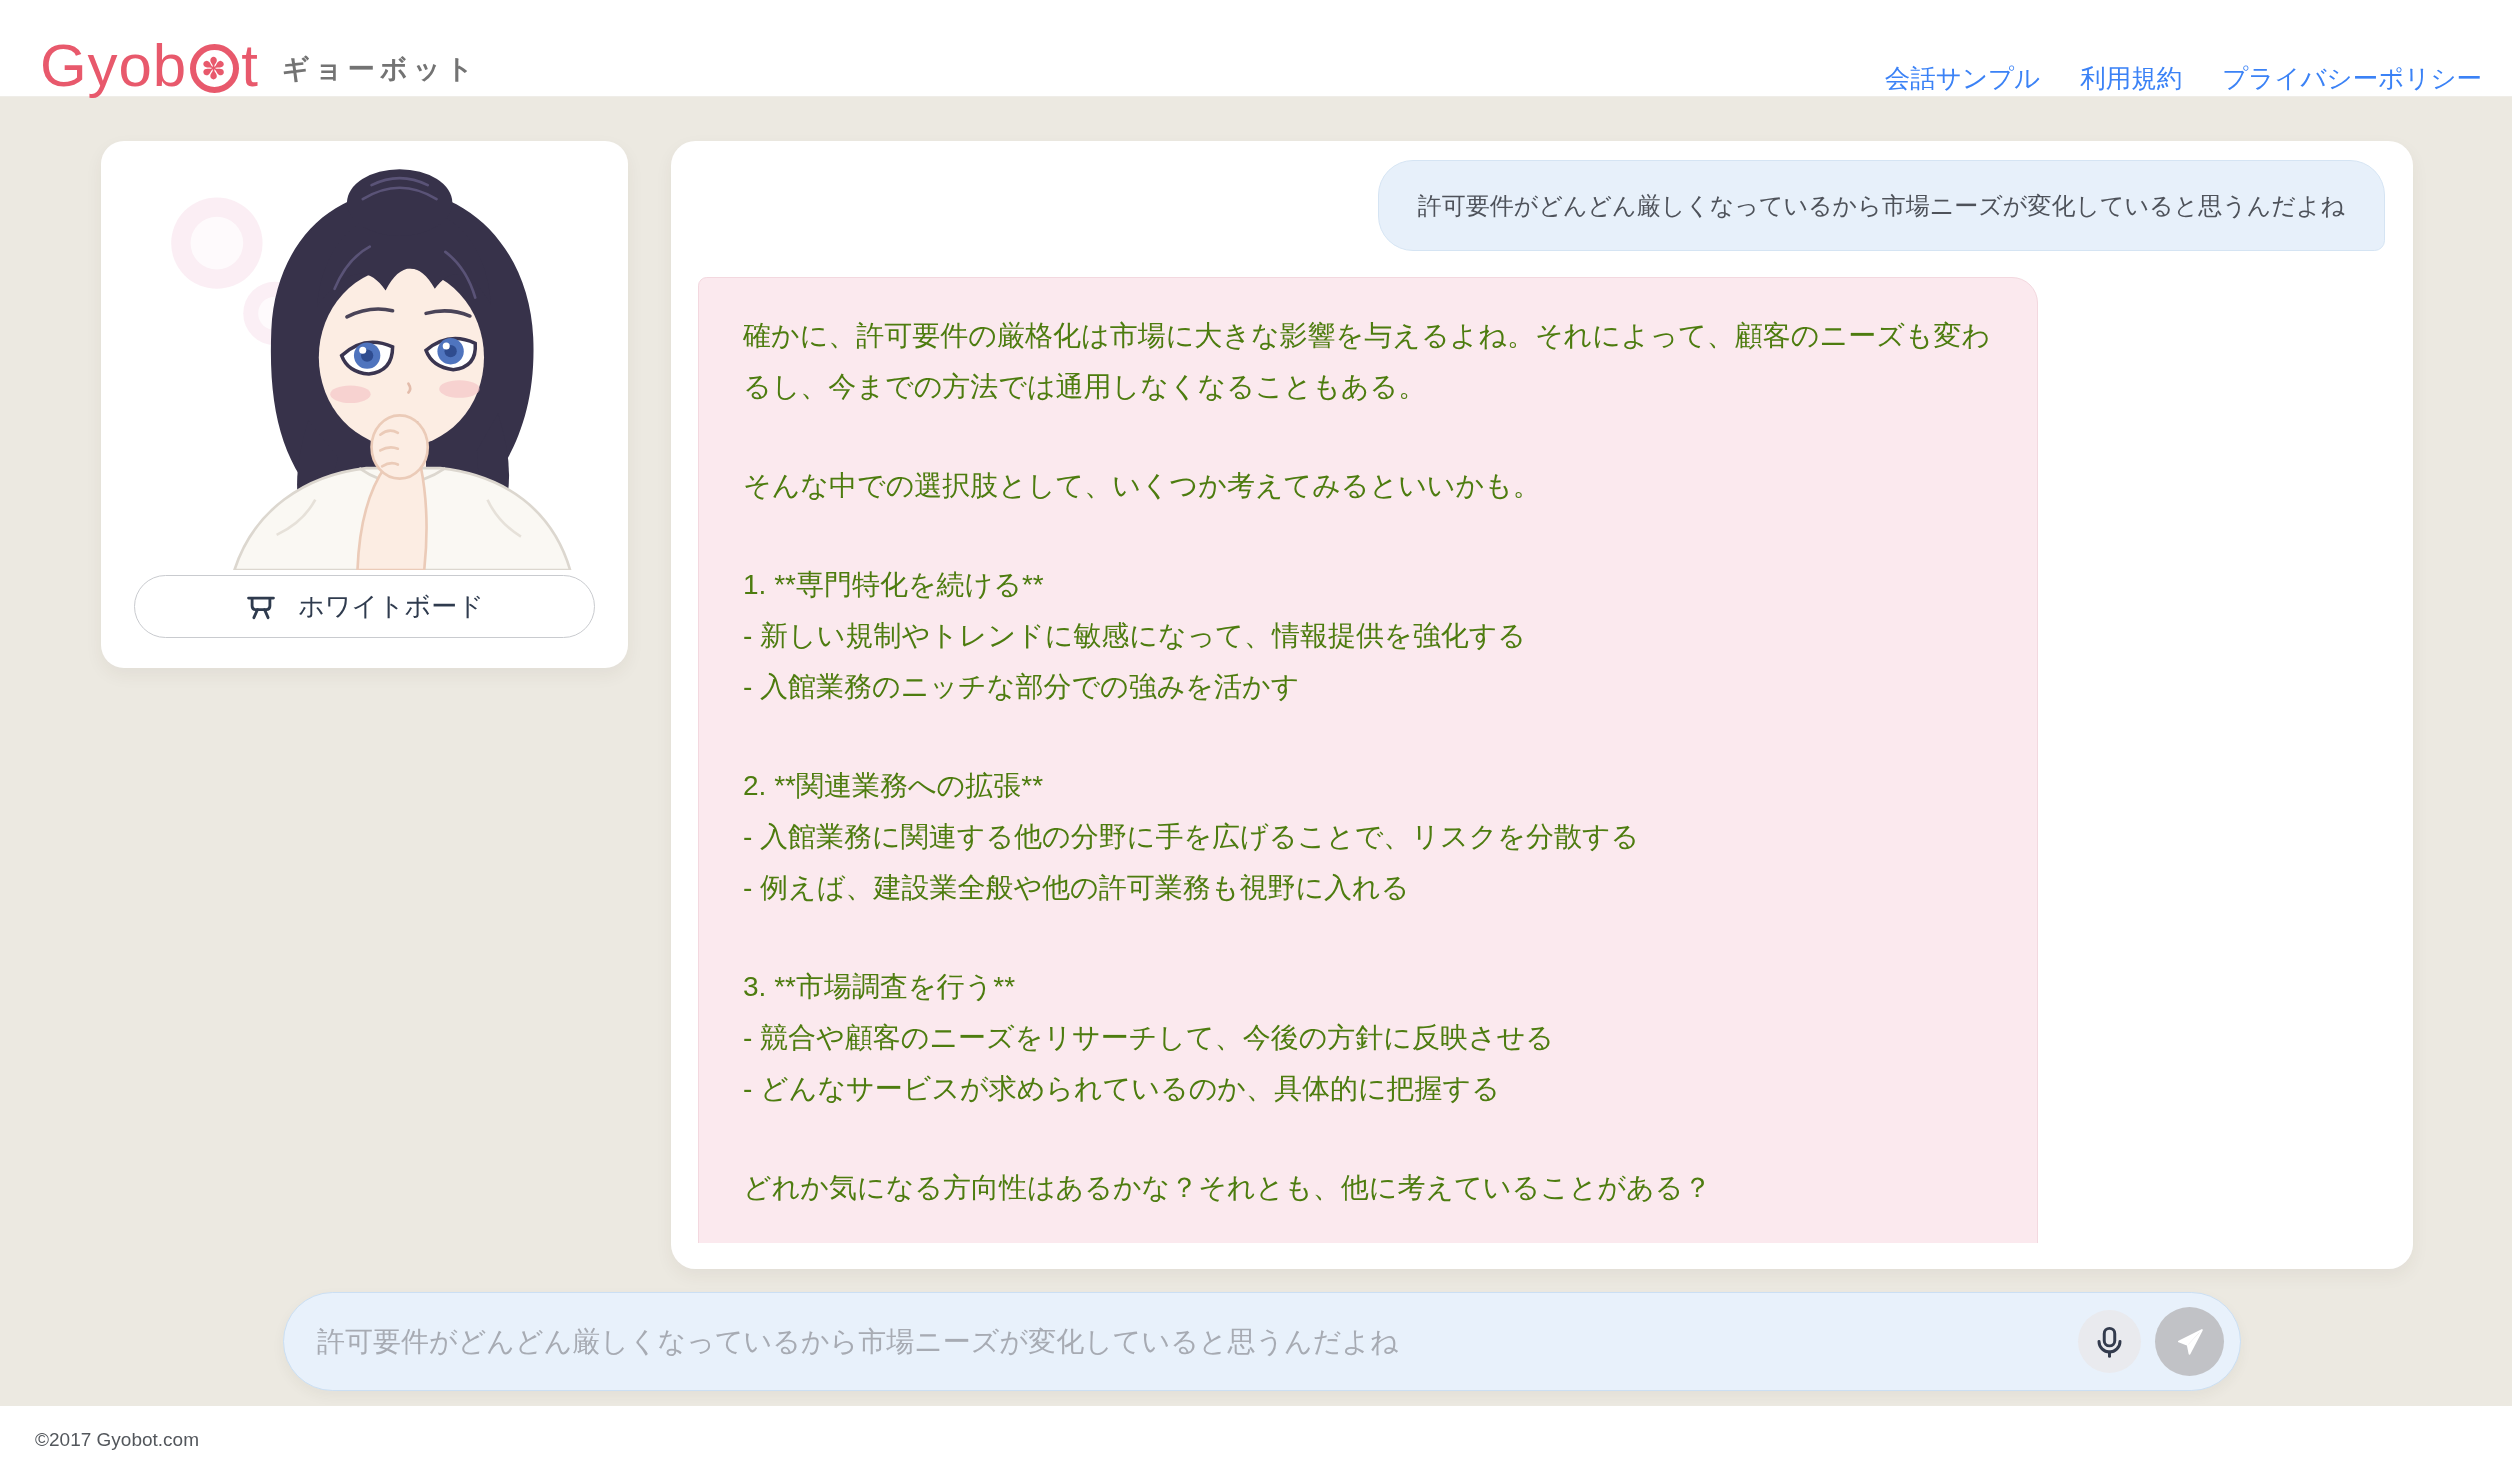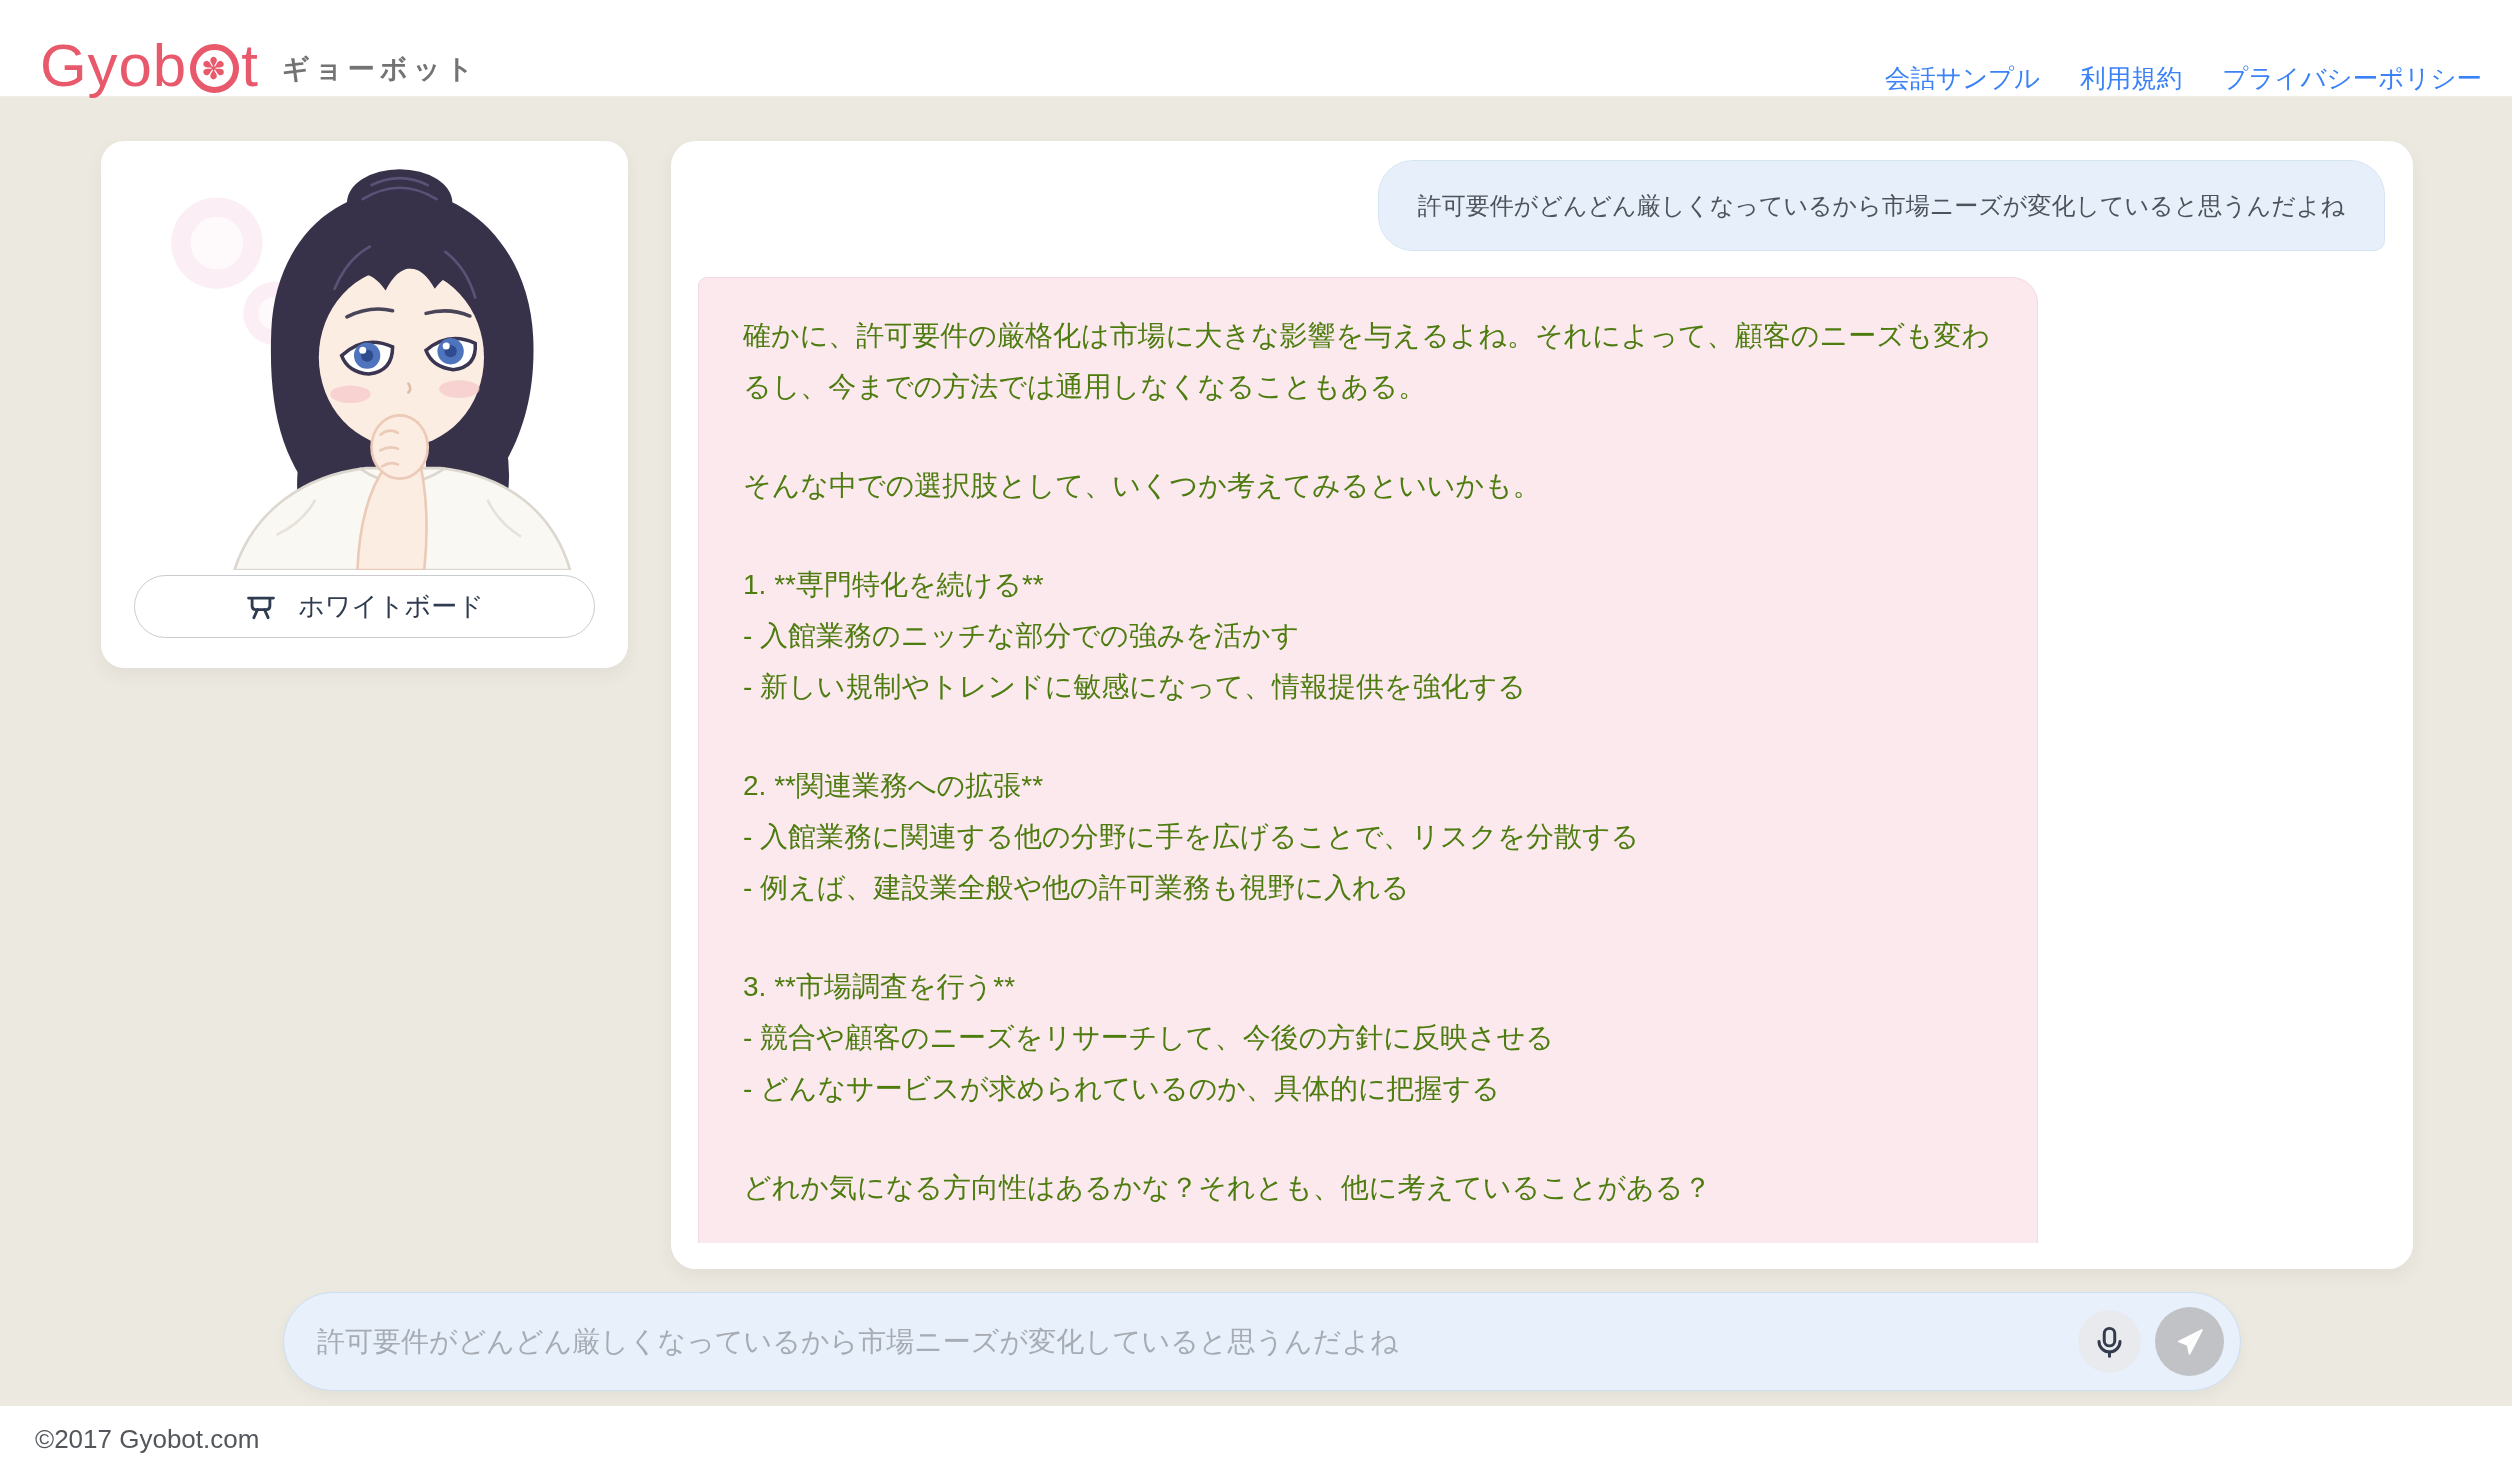--- a/index.html
+++ b/index.html
@@ -99,21 +99,21 @@
     cursor:pointer; flex:0 0 auto;
   }
   .mic-btn  { width:63px; height:63px; background:#E9EAEE; margin-right:14px; }
   .send-btn { width:69px; height:69px; background:#C1C2C6; }
 
   
   .footer {
     position:absolute; left:0; right:0; top:1406px; height:67px;
     background:#FFFFFF; display:flex; align-items:center; padding-left:35px;
   }
-  .footer span { font-size:26px; color:#53575C; }
+  .footer span { font-size:19px; color:#53575C; }
 </style>
 </head>
 <body>
 
 <div class="header">
   <div class="logo-row">
     <div class="logo-word">
       <span>Gyob</span>
         <span class="flower-o">
           <span class="petals">✽</span>
@@ -203,22 +203,22 @@
 
     <div class="bot-bubble">
       <div class="bot-par">
         <span class="bot-line">確かに、許可要件の厳格化は市場に大きな影響を与えるよね。それによって、顧客のニーズも変わるし、今までの方法では通用しなくなることもある。</span>
       </div>
       <div class="bot-par">
         <span class="bot-line">そんな中での選択肢として、いくつか考えてみるといいかも。</span>
       </div>
       <div class="bot-par">
         <span class="bot-line">1. **専門特化を続ける**</span>
+        <span class="bot-line">- 新しい規制やトレンドに敏感になって、情報提供を強化する</span>
         <span class="bot-line">- 入館業務のニッチな部分での強みを活かす</span>
-        <span class="bot-line">- 新しい規制やトレンドに敏感になって、情報提供を強化する</span>
       </div>
       <div class="bot-par">
         <span class="bot-line">2. **関連業務への拡張**</span>
         <span class="bot-line">- 入館業務に関連する他の分野に手を広げることで、リスクを分散する</span>
         <span class="bot-line">- 例えば、建設業全般や他の許可業務も視野に入れる</span>
       </div>
       <div class="bot-par">
         <span class="bot-line">3. **市場調査を行う**</span>
         <span class="bot-line">- 競合や顧客のニーズをリサーチして、今後の方針に反映させる</span>
         <span class="bot-line">- どんなサービスが求められているのか、具体的に把握する</span>

